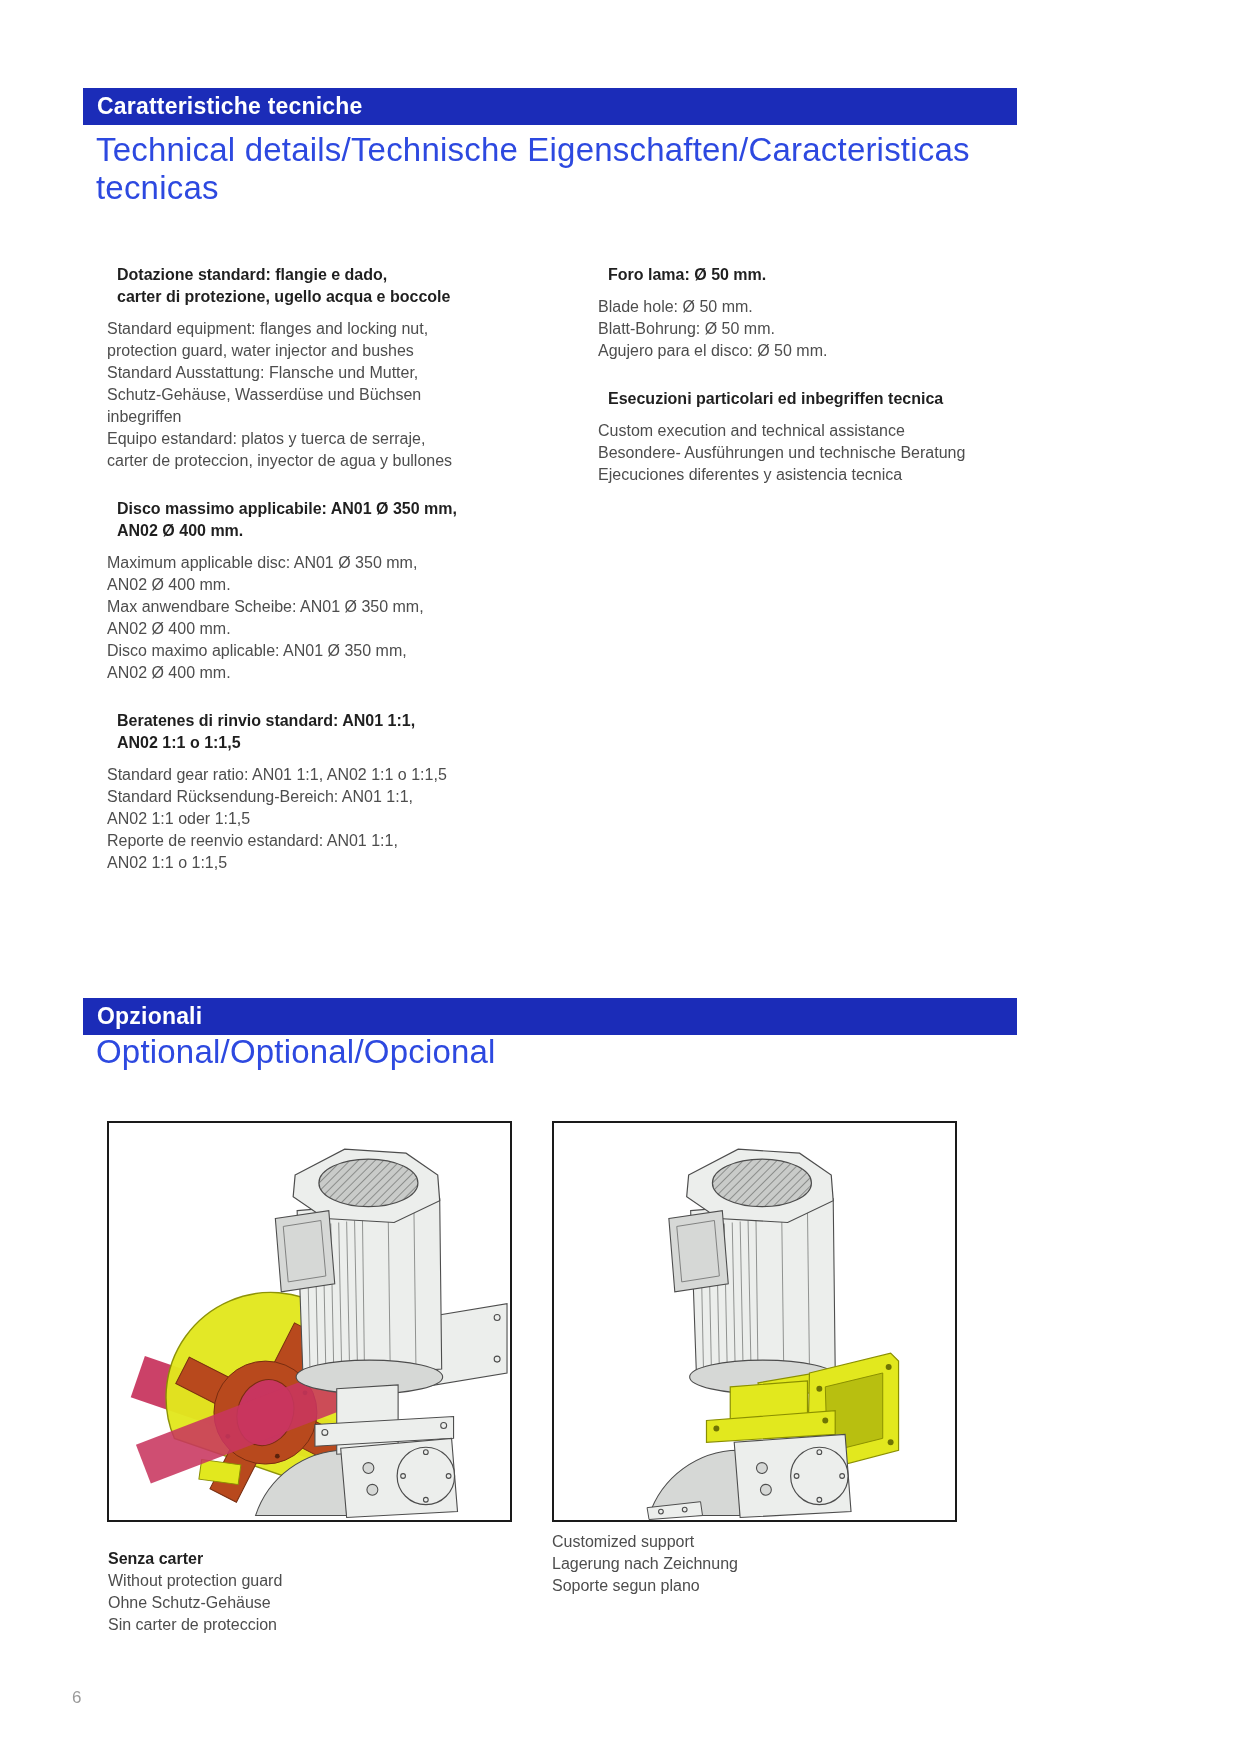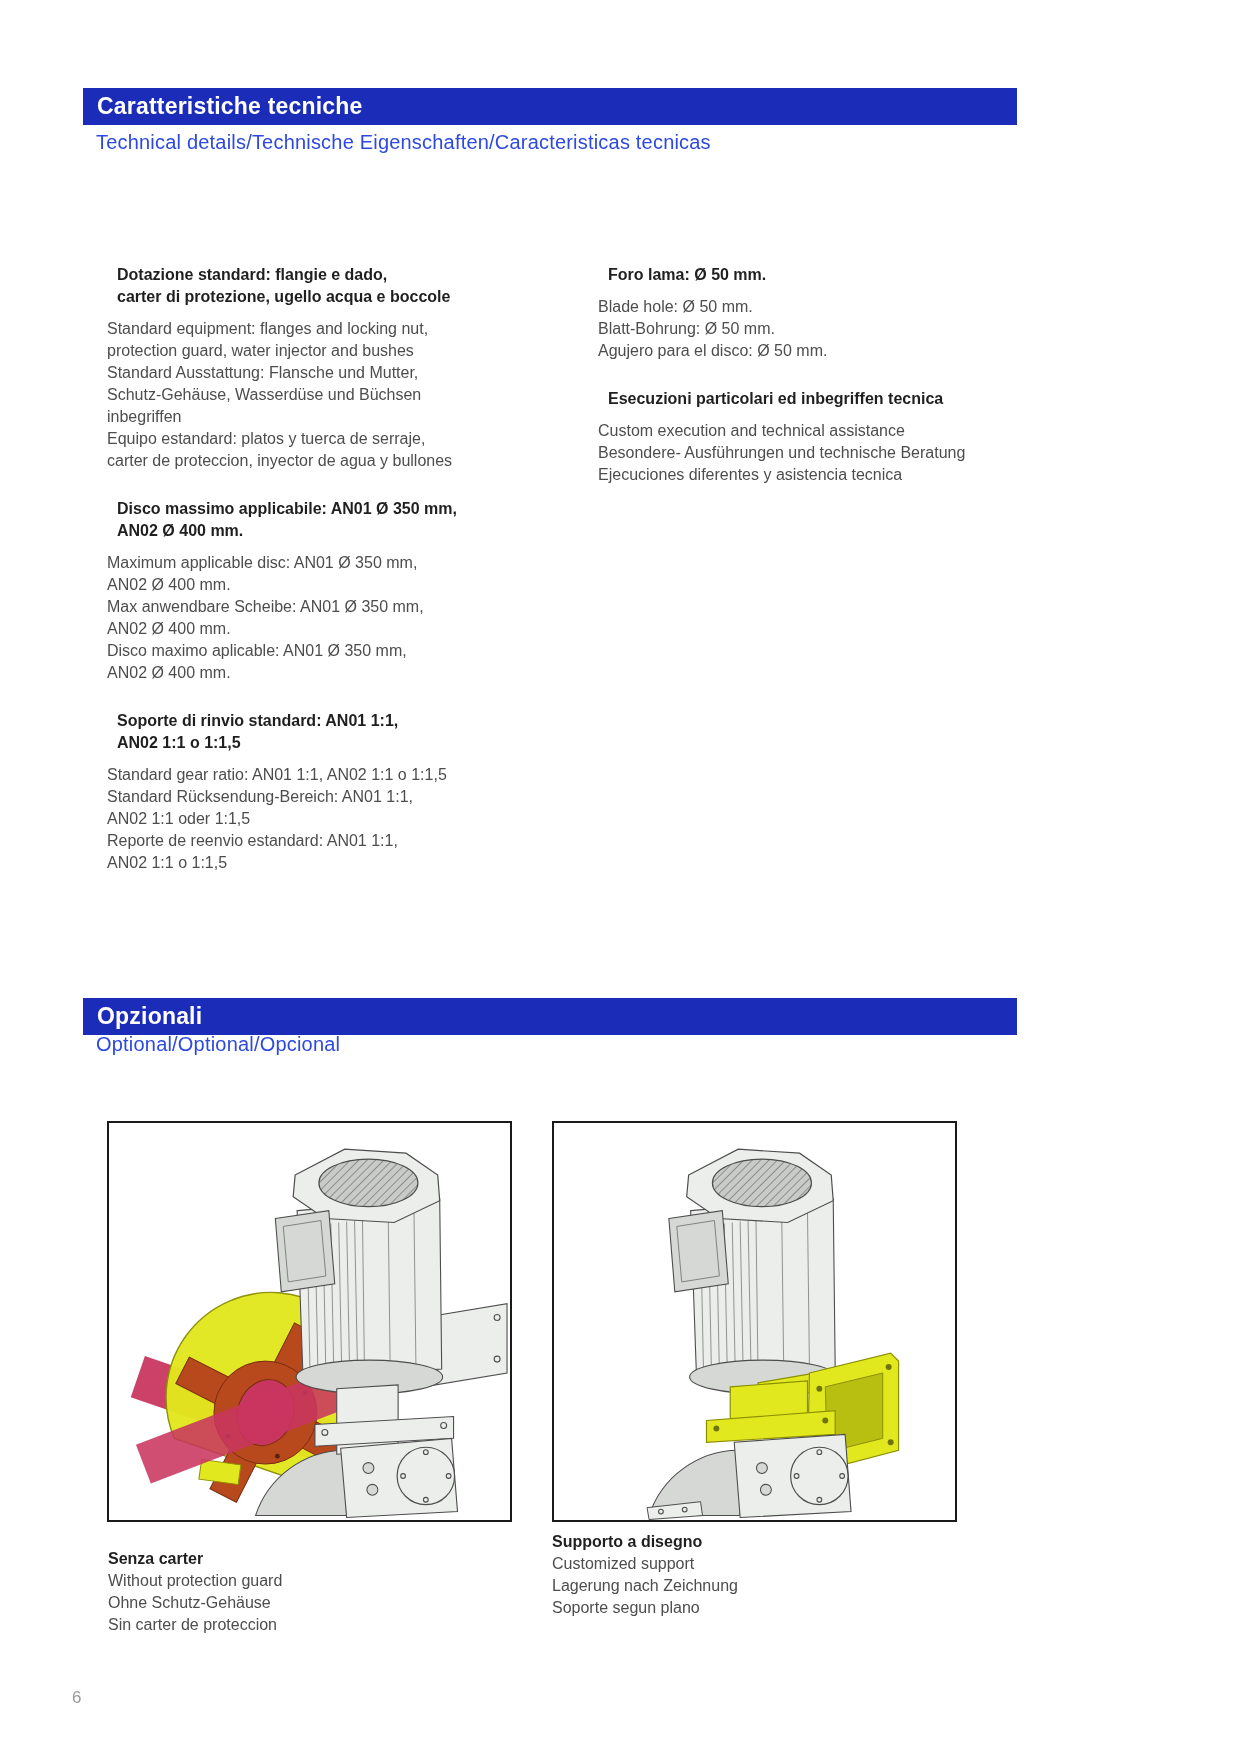--- a/index.html
+++ b/index.html
@@ -3,21 +3,21 @@
 <meta charset="utf-8">
 <style>
   html,body{margin:0;padding:0;background:#fff;}
   .page{position:relative;width:1017px;height:1754px;background:#ffffff;
         font-family:"Liberation Sans",sans-serif;overflow:hidden;}
 
   .section-bar{position:absolute;left:83px;width:954px;height:37px;
         background:var(--bar-blue,#1b2cb8);color:#fff;font-size:23px;font-weight:bold;
         line-height:37px;padding-left:14px;box-sizing:border-box;letter-spacing:.2px;}
   .section-subtitle{position:absolute;left:96px;color:var(--subtitle-blue,#2d49e0);
-        font-size:20px;font-weight:normal;letter-spacing:.2px;}
+        font-size:33px;font-weight:normal;letter-spacing:.2px;}
 
   .col{position:absolute;top:254px;width:440px;}
   .col.left{left:107px;}
   .col.right{left:598px;}
   .tblock{margin:0 0 26px 0;}
   .tblock .bh{font-weight:bold;color:var(--heading-text,#1f1f1f);font-size:16px;
         line-height:22px;white-space:pre-line;margin:10px;}
   .tblock .bb{font-weight:normal;color:var(--body-text,#4d4d4d);font-size:16px;
         line-height:22px;white-space:pre-line;margin:0;}
 
@@ -63,21 +63,21 @@
       <p class="bh">Disco massimo applicabile: AN01 Ø 350 mm,
 AN02 Ø 400 mm.</p>
       <p class="bb">Maximum applicable disc: AN01 Ø 350 mm,
 AN02 Ø 400 mm.
 Max anwendbare Scheibe: AN01 Ø 350 mm,
 AN02 Ø 400 mm.
 Disco maximo aplicable: AN01 Ø 350 mm,
 AN02 Ø 400 mm.</p>
     </div>
     <div class="tblock">
-      <p class="bh">Soporte di rinvio standard: AN01 1:1,
+      <p class="bh">Beratenes di rinvio standard: AN01 1:1,
 AN02 1:1 o 1:1,5</p>
       <p class="bb">Standard gear ratio: AN01 1:1, AN02 1:1 o 1:1,5
 Standard Rücksendung-Bereich: AN01 1:1,
 AN02 1:1 oder 1:1,5
 Reporte de reenvio estandard: AN01 1:1,
 AN02 1:1 o 1:1,5</p>
     </div>
   </div>
 
   <div class="col right">
@@ -223,21 +223,20 @@
     </svg>
   </div>
 
   <div class="caption c1">
     <div class="ch">Senza carter</div>
     <div class="cb">Without protection guard
 Ohne Schutz-Gehäuse
 Sin carter de proteccion</div>
   </div>
   <div class="caption c2">
-    <div class="ch">Supporto a disegno</div>
     <div class="cb">Customized support
 Lagerung nach Zeichnung
 Soporte segun plano</div>
   </div>
 
   <div class="page-number">6</div>
 
 </div>
 
 </body></html>

